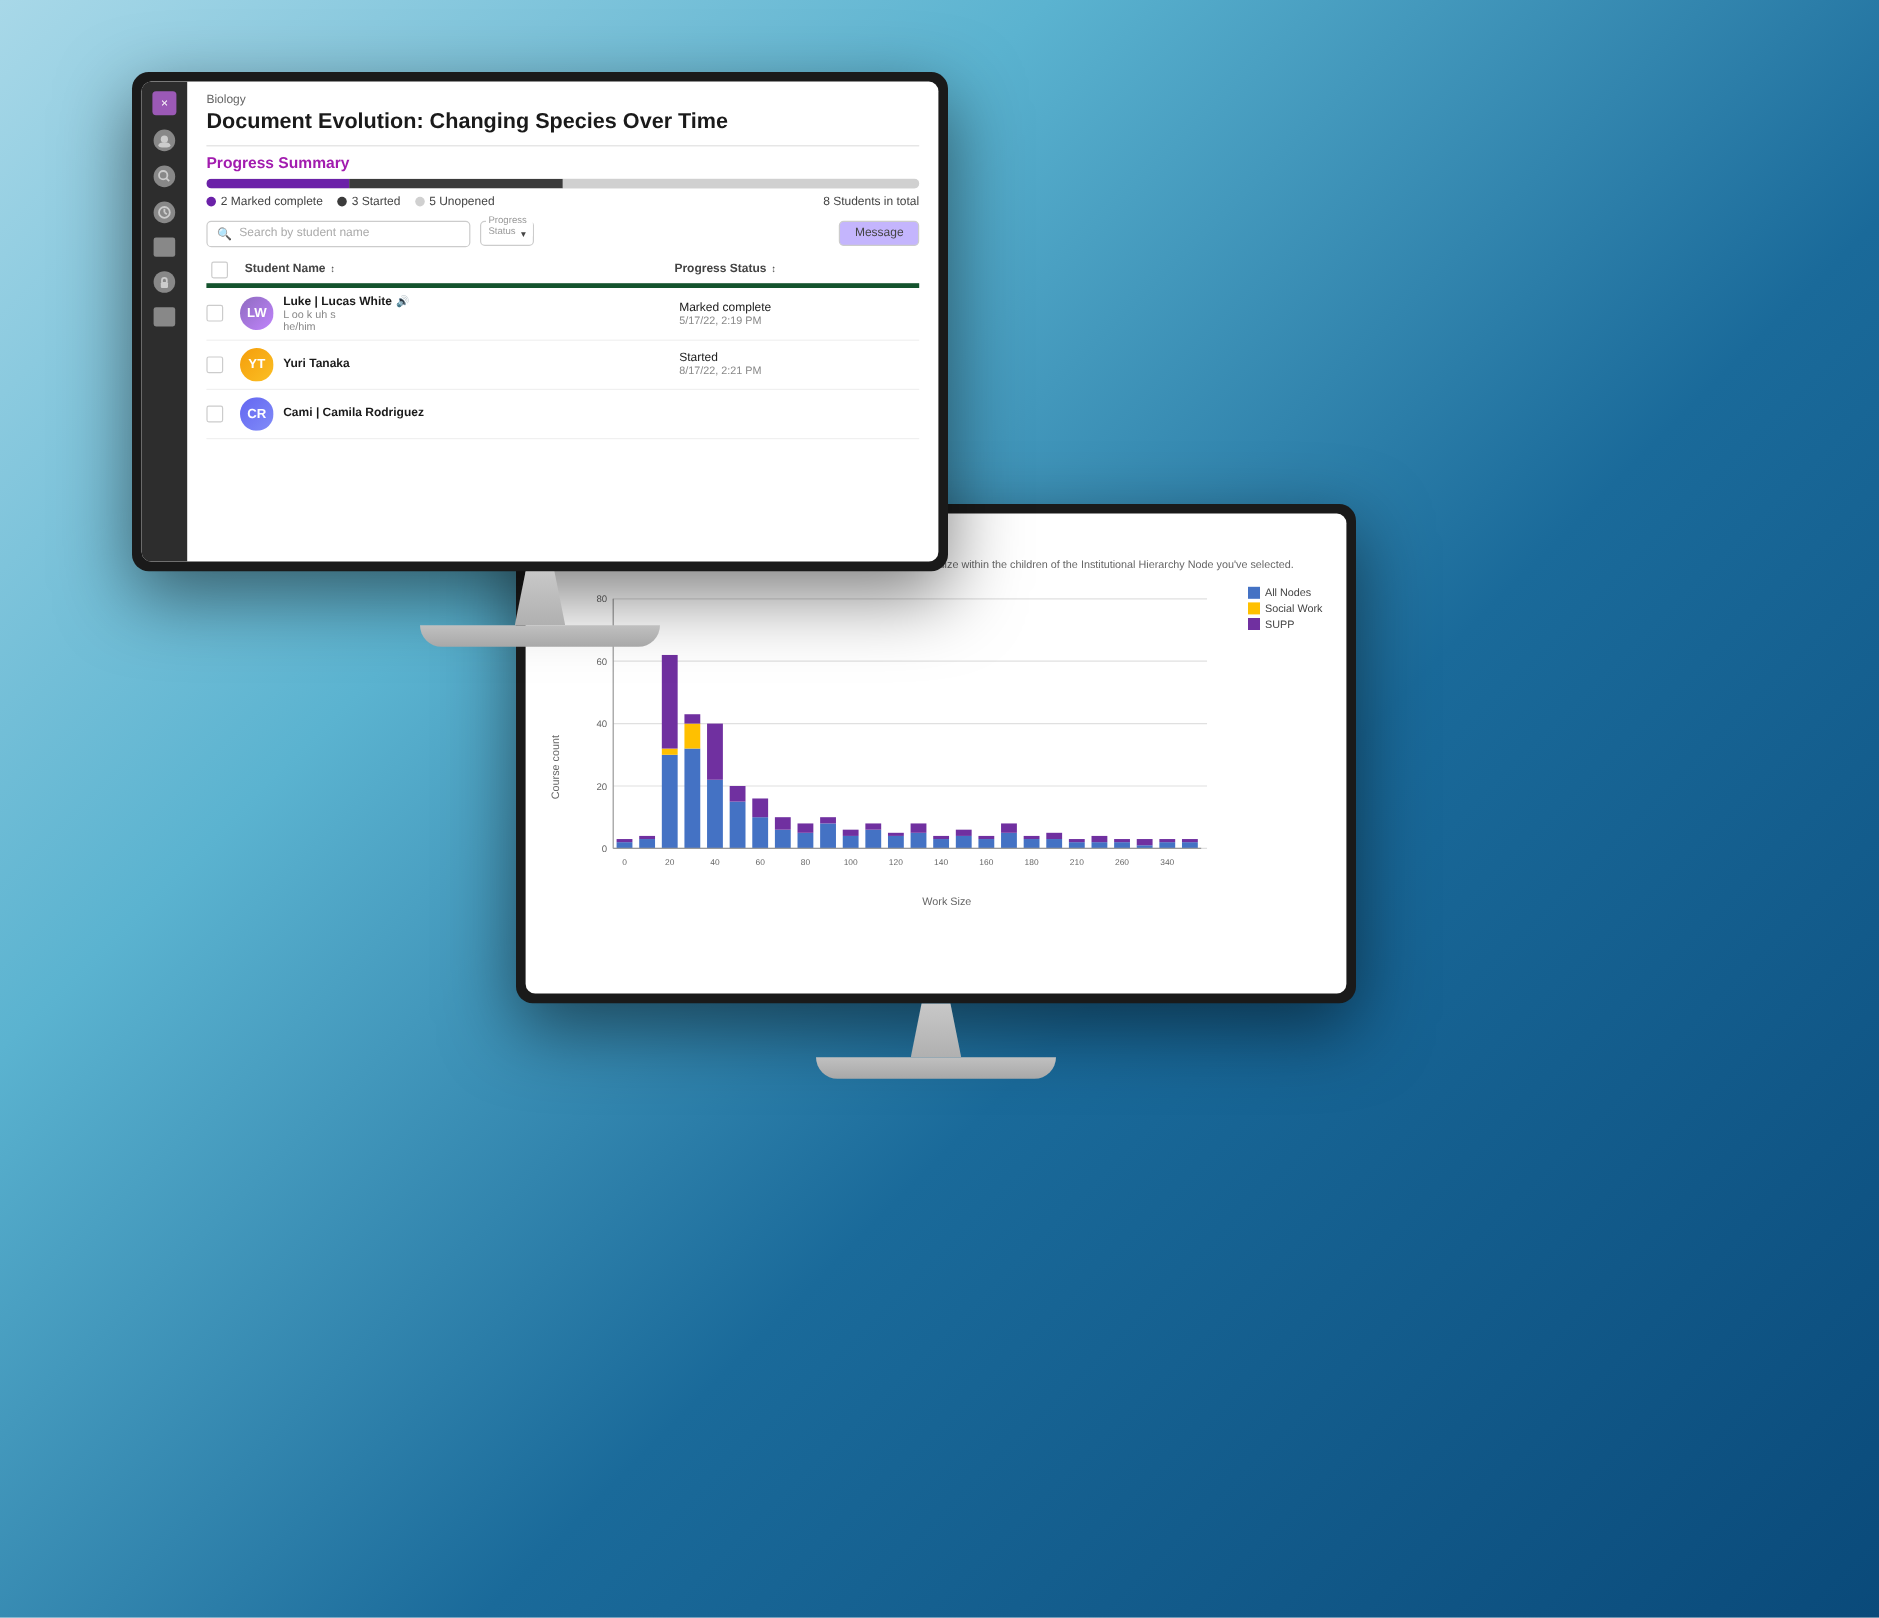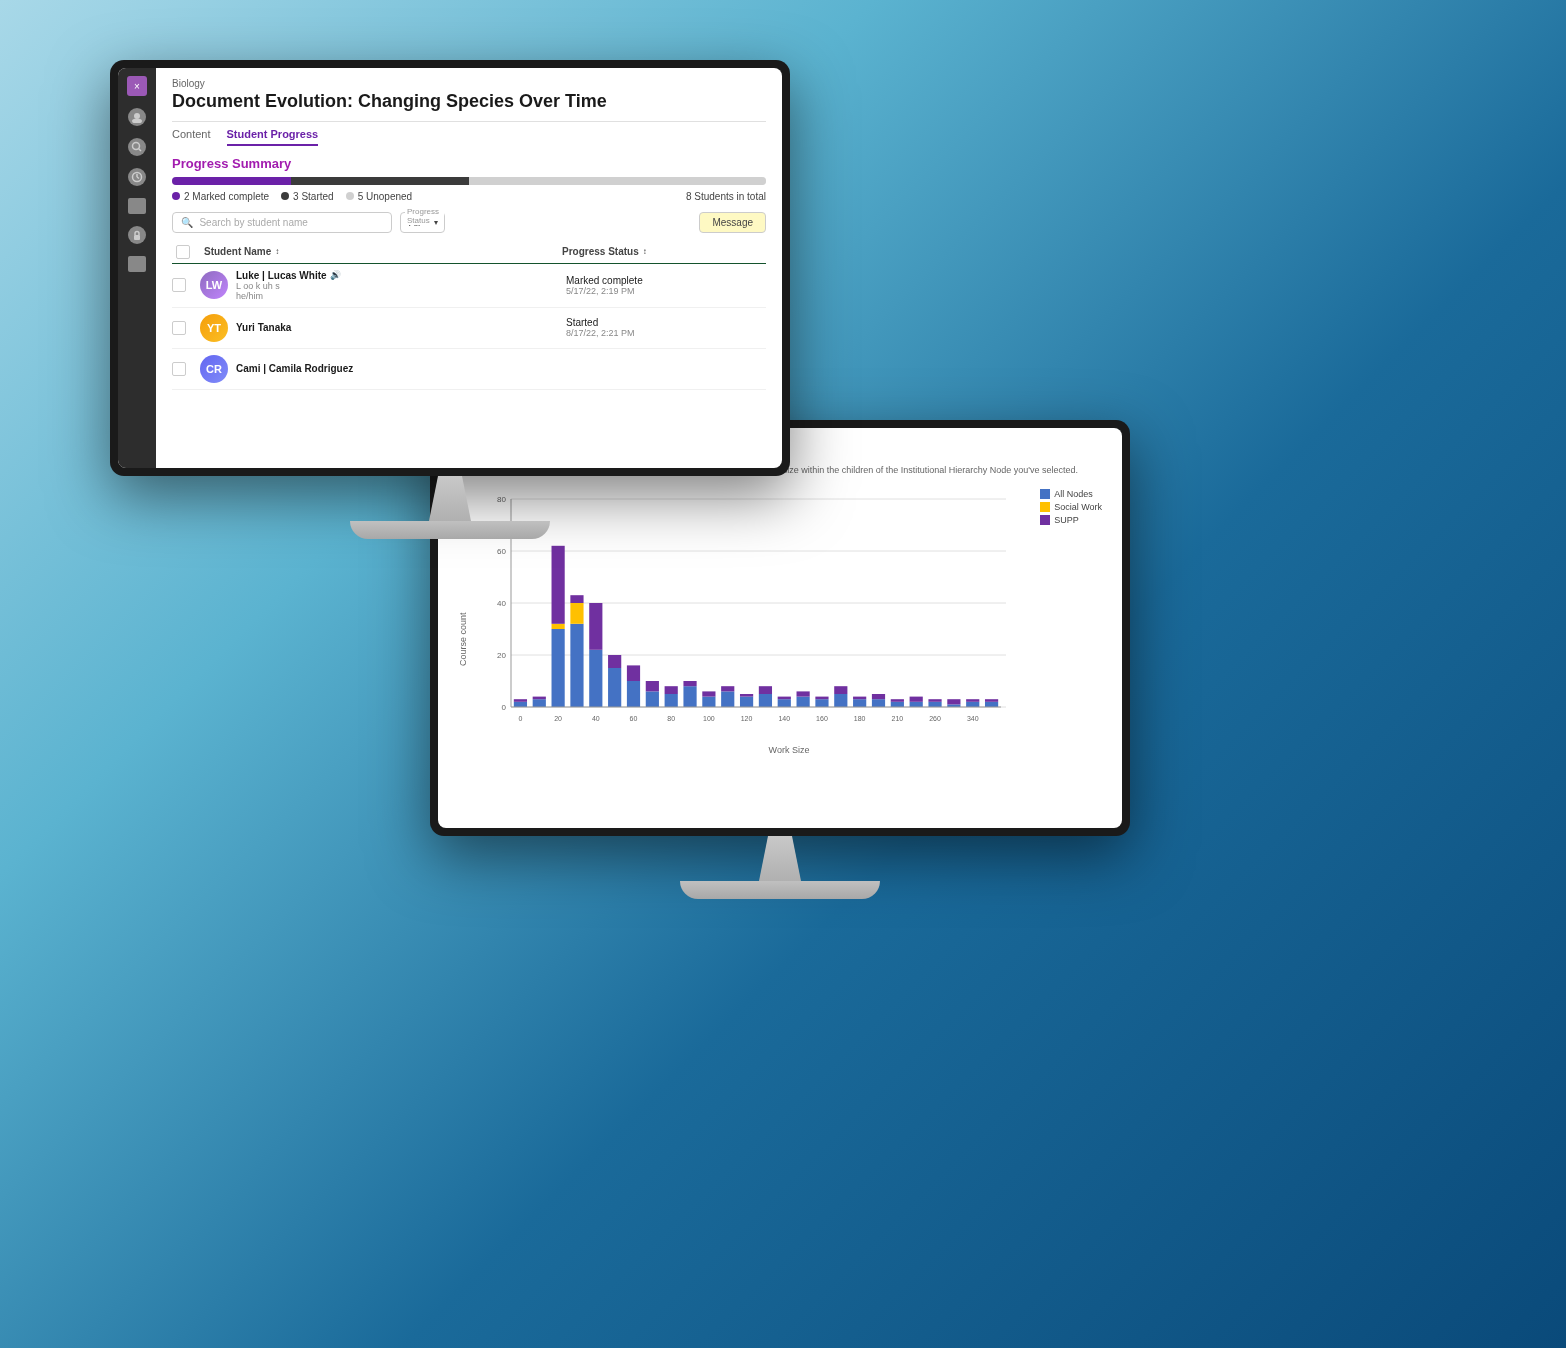--- a/index.html
+++ b/index.html
@@ -273,29 +273,29 @@
       padding: 0 2px;
     }
 
     .message-btn {
       margin-left: auto;
       border: 1px solid #ccc;
       border-radius: 4px;
       padding: 4px 12px;
       font-size: 10px;
       color: #444;
-      background: #fef9c3;
+      background: #c4b5fd;
       cursor: pointer;
     }
 
     .table-header {
       display: flex;
       align-items: center;
       padding: 4px 4px;
-      border-bottom: 1px solid #14532d;
+      border-bottom: 4px solid #14532d;
       font-size: 10px;
       color: #444;
       font-weight: 600;
       gap: 8px;
     }
     .col-checkbox {
       width: 20px;
     }
     .col-name {
       flex: 1;
@@ -603,28 +603,20 @@
               </svg>
           </div>
           <div class="sidebar-icon-rect"></div>
         </div>
 
         <div class="main-content">
           <div class="breadcrumb">Biology</div>
           <div class="doc-title">Document Evolution: Changing Species Over Time</div>
           <div class="divider"></div>
 
-          <div class="tabs">
-            <div class="tab">
-              <span>Content</span>
-            </div>
-            <div class="tab active">
-              <span>Student Progress</span>
-            </div>
-          </div>
 
           <div class="progress-summary-title">Progress Summary</div>
 
           <div class="progress-bar-container">
             <div class="progress-segment-complete"></div>
             <div class="progress-segment-started"></div>
             <div class="progress-segment-unopened"></div>
           </div>
 
           <div class="progress-legend">

